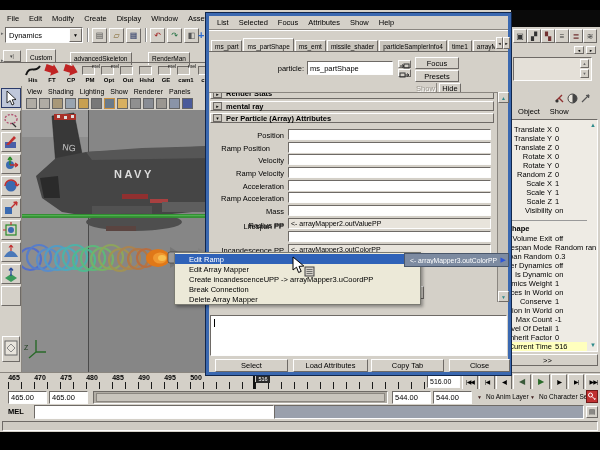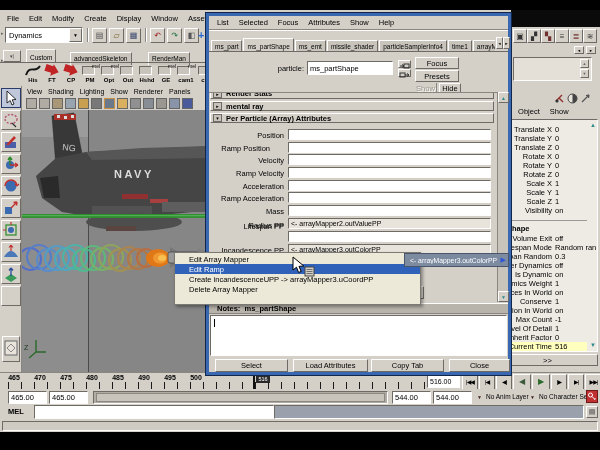--- a/index.html
+++ b/index.html
@@ -335,21 +335,21 @@
           </div>
         <div class="cbrow">
             <span class="cl">Rotate X</span>
             <span class="cv">0</span>
           </div>
         <div class="cbrow">
             <span class="cl">Rotate Y</span>
             <span class="cv">0</span>
           </div>
         <div class="cbrow">
-            <span class="cl">Rotate Z</span>
+            <span class="cl">Random Z</span>
             <span class="cv">0</span>
           </div>
         <div class="cbrow">
             <span class="cl">Scale X</span>
             <span class="cv">1</span>
           </div>
         <div class="cbrow">
             <span class="cl">Scale Y</span>
             <span class="cv">1</span>
           </div>
@@ -554,35 +554,35 @@
       <div class="abs aefield" style="left:79px;top:151px;width:203px;height:11px;background:#e8e4dc;">&lt;- arrayMapper3.outColorPP</div>
 
       <div class="abs raised btn" style="left:147px;top:193px;width:68px;height:13px;">Color</div>
     </div>
 
     <div class="abs" style="left:288px;top:76px;width:11px;height:210px;background:#c8c4bc;border-left:1px solid #8a8680;">
       <div class="raised btn" style="width:11px;height:11px;color:#2e8b8b;font-size:5px;">▲</div>
       <div class="abs raised btn" style="left:0;top:199px;width:11px;height:11px;color:#2e8b8b;font-size:5px;">▼</div>
     </div>
 
-    <div class="abs" style="left:0;top:287px;width:299px;height:11px;background:#b8b4ac;border-top:1px solid #fdfdfd;border-bottom:1px solid #8a8680;font-size:7.5px;font-weight:bold;padding-left:8px;white-space:pre;line-height:10px;">Notes:  ms_partShape</div>
     <div class="abs sunken" style="left:1px;top:299px;width:297px;height:41px;">
       <div class="abs" style="left:3px;top:3px;width:1px;height:8px;background:#000;"></div>
     </div>
 
     <div class="abs raised btn" style="left:6px;top:343px;width:73px;height:13px;">Select</div>
     <div class="abs raised btn" style="left:84px;top:343px;width:75px;height:13px;">Load Attributes</div>
     <div class="abs raised btn" style="left:162px;top:343px;width:73px;height:13px;">Copy Tab</div>
     <div class="abs raised btn" style="left:240px;top:343px;width:61px;height:13px;">Close</div>
   </div>
 
   <div class="abs" style="left:174px;top:252px;width:247px;height:53px;background:#ece9d8;border:1px solid #7a7a72;box-shadow:2px 2px 3px rgba(0,0,0,0.35);z-index:20;padding-top:1px;">
+    <div class="ctxitem hl">Edit Ramp</div>
     <div class="ctxitem">Edit Array Mapper</div>
-    <div class="ctxitem hl">Edit Ramp</div>
     <div class="ctxitem">Create incandescenceUPP -&gt; arrayMapper3.uCoordPP</div>
+    <div class="ctxitem">Break Connection</div>
     <div class="ctxitem">Delete Array Mapper</div>
   </div>
   <div class="abs" style="left:404px;top:253px;width:105px;height:14px;background:#7d8ba1;border:1px solid #4a576b;z-index:20;display:flex;align-items:center;">
     <span style="color:#fff;font-size:6.8px;padding-left:5px;white-space:nowrap;overflow:hidden;flex:1;">&lt;- arrayMapper3.outColorPP</span>
     <span style="color:#2d55d8;font-size:7px;padding-right:2px;">▶</span>
   </div>
 
   <div class="abs" style="left:292px;top:256px;z-index:30;">
     <svg width="24" height="22">
       <path d="M1,1 L1,14 L4.5,11.2 L6.6,16.5 L9.2,15.4 L7,10.4 L11.8,10 Z" fill="#fff" stroke="#000" stroke-width="1"></path>

